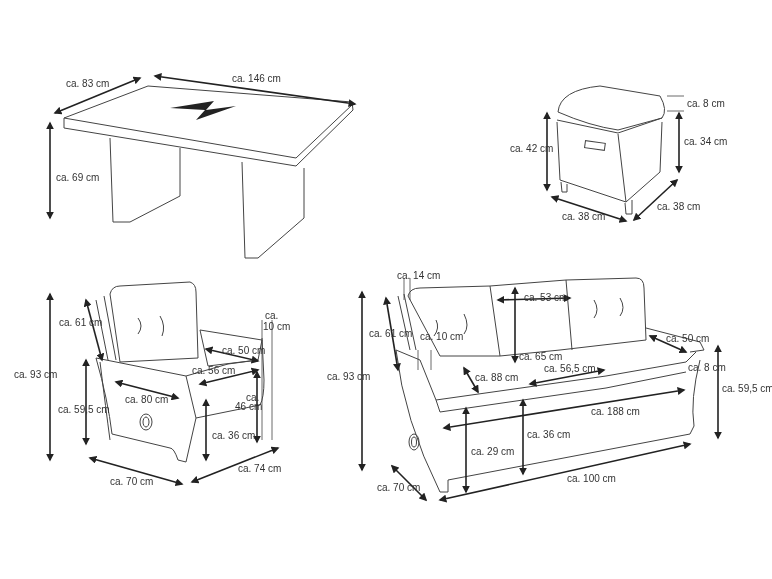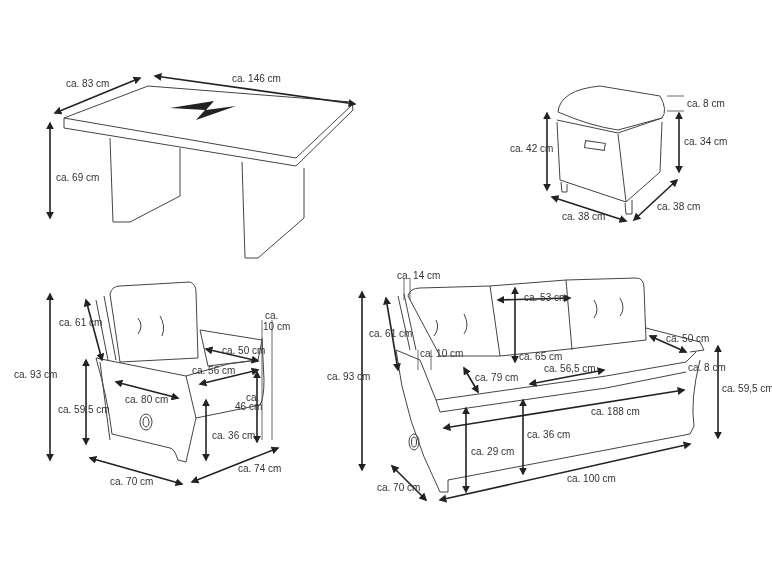--- a/index.html
+++ b/index.html
@@ -125,22 +125,22 @@
 <span class="lbl" style="left:125px;top:395px">ca. 80 cm</span>
 <span class="lbl" style="left:212px;top:431px">ca. 36 cm</span>
 <span class="lbl" style="left:110px;top:477px">ca. 70 cm</span>
 <span class="lbl" style="left:238px;top:464px">ca. 74 cm</span>
 
 <span class="lbl" style="left:397px;top:271px">ca. 14 cm</span>
 <span class="lbl" style="left:524px;top:293px">ca. 53 cm</span>
 <span class="lbl" style="left:369px;top:329px">ca. 61 cm</span>
 <span class="lbl" style="left:519px;top:352px">ca. 65 cm</span>
 <span class="lbl" style="left:327px;top:372px">ca. 93 cm</span>
-<span class="lbl" style="left:420px;top:349px">ca. 10 cm</span>
-<span class="lbl" style="left:475px;top:373px">ca. 79 cm</span>
+<span class="lbl" style="left:420px;top:332px">ca. 10 cm</span>
+<span class="lbl" style="left:475px;top:373px">ca. 88 cm</span>
 <span class="lbl" style="left:544px;top:364px">ca. 56,5 cm</span>
 <span class="lbl" style="left:666px;top:334px">ca. 50 cm</span>
 <span class="lbl" style="left:688px;top:363px">ca. 8 cm</span>
 <span class="lbl" style="left:722px;top:384px">ca. 59,5 cm</span>
 <span class="lbl" style="left:591px;top:407px">ca. 188 cm</span>
 <span class="lbl" style="left:527px;top:430px">ca. 36 cm</span>
 <span class="lbl" style="left:471px;top:447px">ca. 29 cm</span>
 <span class="lbl" style="left:377px;top:483px">ca. 70 cm</span>
 <span class="lbl" style="left:567px;top:474px">ca. 100 cm</span>
 

